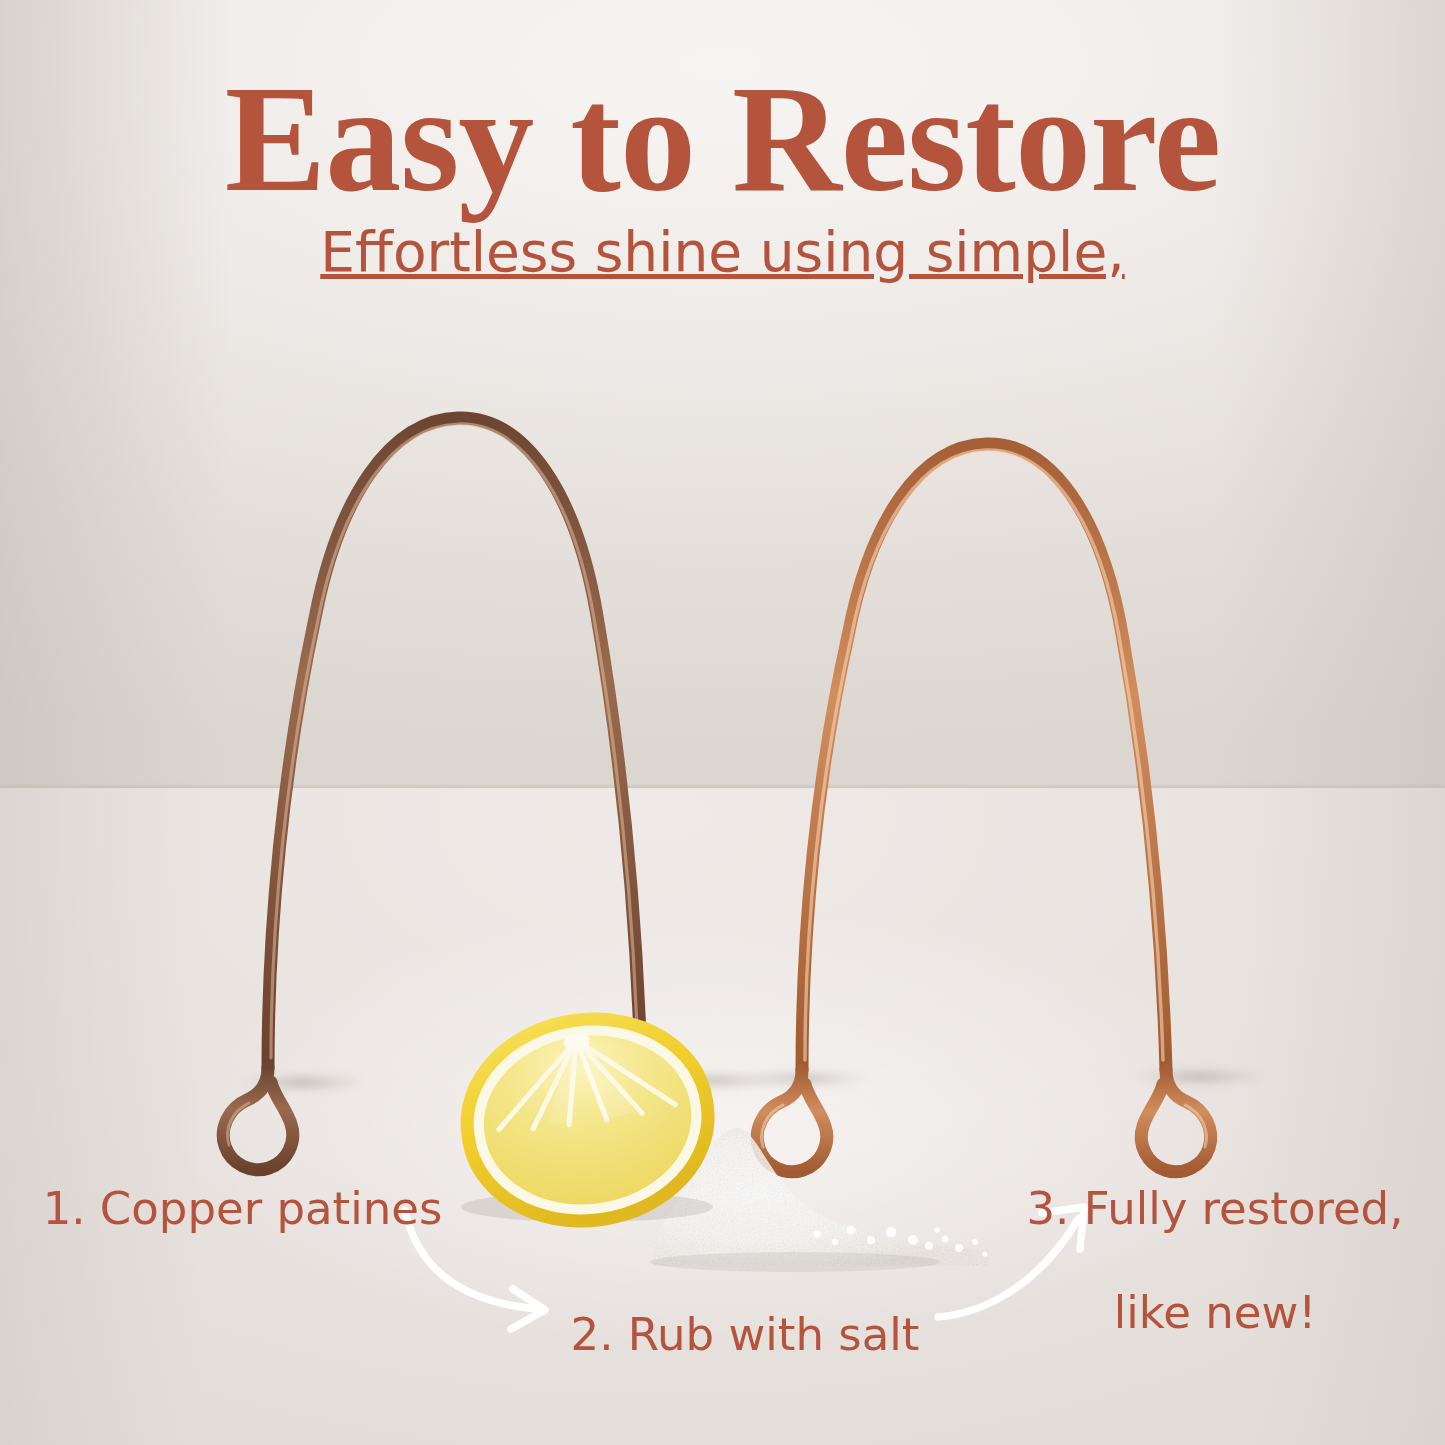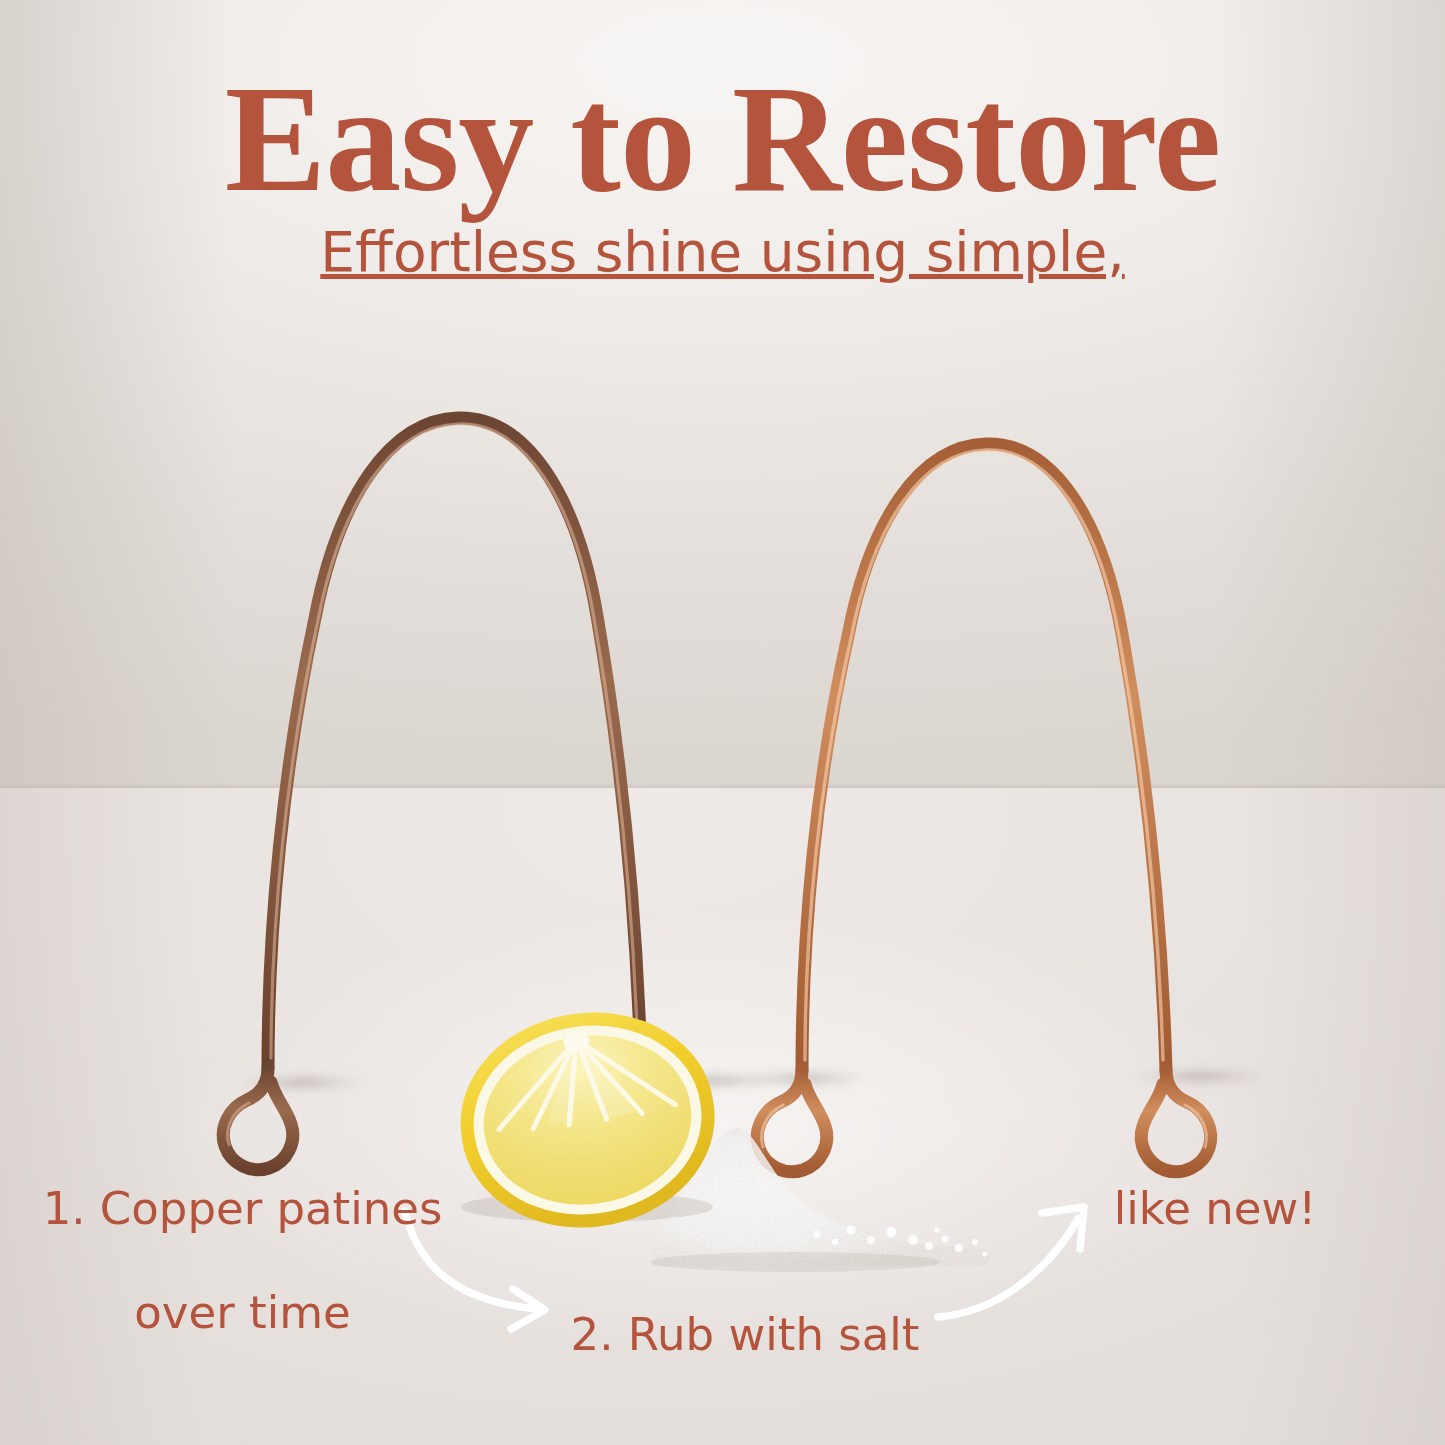--- a/index.html
+++ b/index.html
@@ -344,24 +344,24 @@
 
   <div class="arrow" id="arrow2">
     <svg width="185" height="145" viewBox="0 0 185 145">
       <path d="M 8 132 C 58 128, 112 96, 148 34" fill="none" stroke="#ffffff" stroke-width="7.5" stroke-linecap="round"></path>
       <path d="M 112 28 L 154 22 L 150 64" fill="none" stroke="#ffffff" stroke-width="7.5" stroke-linecap="round" stroke-linejoin="round"></path>
     </svg>
   </div>
 
   <div class="caption" id="cap1">
     <span class="ln">1. Copper patines</span>
-    <span class="ln">over time</span>
   </div>
 
   <div class="caption" id="cap2">
     <span class="ln">2. Rub with salt</span>
   </div>
 
   <div class="caption" id="cap3">
+    <span class="ln">3. Fully restored,</span>
     <span class="ln">like new!</span>
   </div>
 
 </div>
 
 </body></html>

